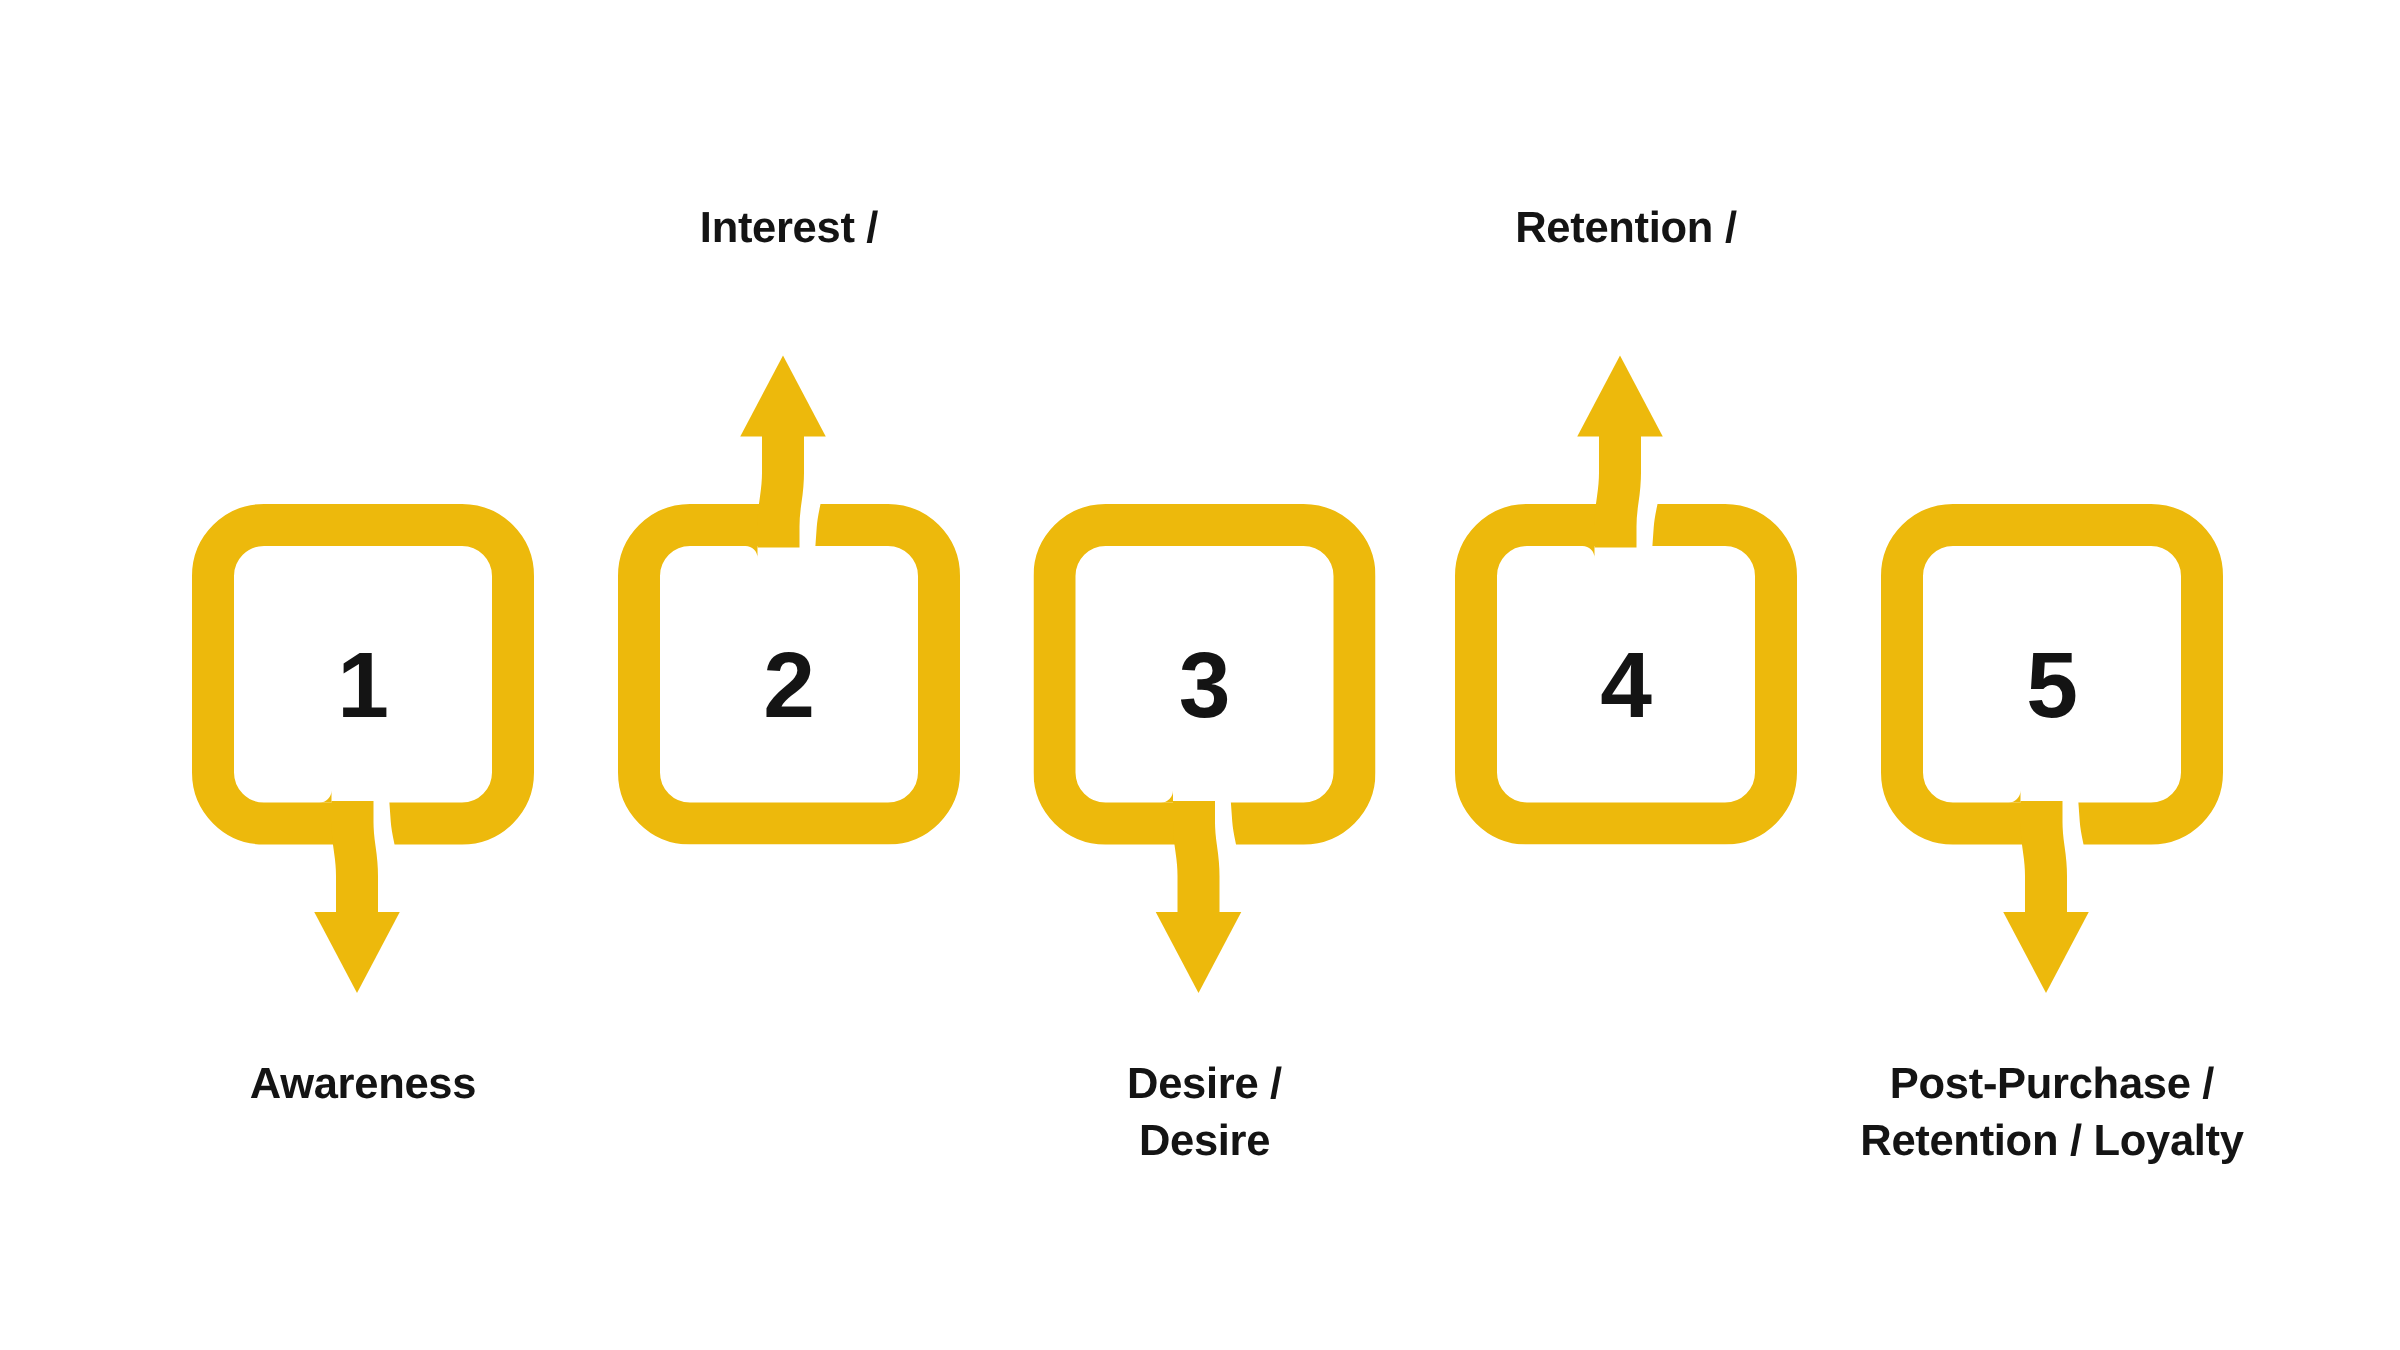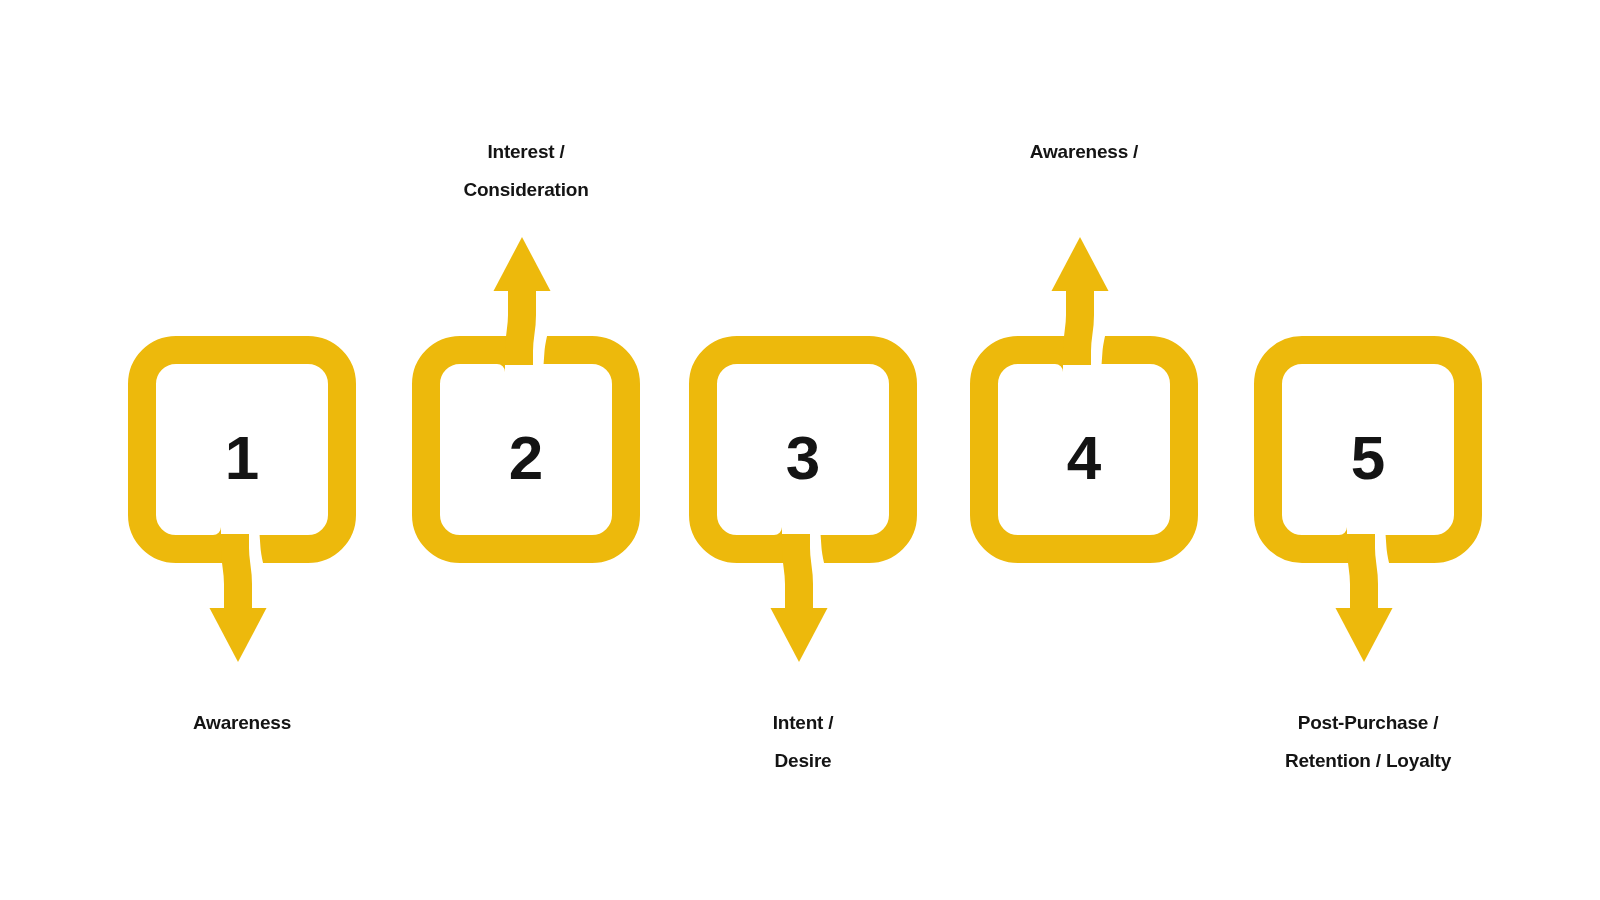--- a/index.html
+++ b/index.html
@@ -19,21 +19,21 @@
   .shape .head{fill:var(--accent);stroke:none;}
   .num{
     position:absolute;top:336px;left:0;width:228px;height:227px;
     display:flex;align-items:center;justify-content:center;
     box-sizing:border-box;padding-top:16px;
     font-size:62px;font-weight:700;color:var(--ink);
   }
   .label{
     position:absolute;left:50%;transform:translateX(-50%);
     width:480px;text-align:center;
-    font-size:19px;line-height:38px;font-weight:700;
+    font-size:29px;line-height:38px;font-weight:700;
     color:var(--ink);letter-spacing:-0.2px;
   }
   .label.above{top:133px;}
   .label.below{top:704px;}
 </style>
 </head>
 <body>
 
 <div class="canvas">
 
@@ -58,52 +58,51 @@
         <rect class="border" x="14" y="14" width="200" height="199" rx="34"></rect>
         <path class="casing" d="M 131 248 C 131 232 127 226 126 212 L 125 198"></path>
         <path class="stem" d="M 110 280 L 110 248 C 110 232 107 228 107 212 L 107 198"></path>
         <path class="fillet" d="M 93 191 A 8 8 0 0 1 85 199 L 93 199 Z"></path>
         <path class="head" d="M 81.5 272 L 138.5 272 L 110 326 Z"></path>
       </g>
     </svg>
     <div class="num">2</div>
     <div class="label above">
       <div>Interest /</div>
-      <div>Consideration</div>
     </div>
   </div>
 
   <div class="stage down" style="left:689px">
     <svg class="shape" width="228" height="330" viewBox="0 0 228 330">
       <rect class="border" x="14" y="14" width="200" height="199" rx="34"></rect>
       <path class="casing" d="M 131 248 C 131 232 127 226 126 212 L 125 198"></path>
       <path class="stem" d="M 110 280 L 110 248 C 110 232 107 228 107 212 L 107 198"></path>
       <path class="fillet" d="M 93 191 A 8 8 0 0 1 85 199 L 93 199 Z"></path>
       <path class="head" d="M 81.5 272 L 138.5 272 L 110 326 Z"></path>
     </svg>
     <div class="num">3</div>
     <div class="label below">
-      <div>Intent /</div>
+      <div>Desire /</div>
       <div>Desire</div>
     </div>
   </div>
 
   <div class="stage up" style="left:970px">
     <svg class="shape" width="228" height="330" viewBox="0 0 228 330">
       <g transform="translate(0,330) scale(1,-1)">
         <rect class="border" x="14" y="14" width="200" height="199" rx="34"></rect>
         <path class="casing" d="M 131 248 C 131 232 127 226 126 212 L 125 198"></path>
         <path class="stem" d="M 110 280 L 110 248 C 110 232 107 228 107 212 L 107 198"></path>
         <path class="fillet" d="M 93 191 A 8 8 0 0 1 85 199 L 93 199 Z"></path>
         <path class="head" d="M 81.5 272 L 138.5 272 L 110 326 Z"></path>
       </g>
     </svg>
     <div class="num">4</div>
     <div class="label above">
-      <div>Awareness /</div>
+      <div>Retention /</div>
     </div>
   </div>
 
   <div class="stage down" style="left:1254px">
     <svg class="shape" width="228" height="330" viewBox="0 0 228 330">
       <rect class="border" x="14" y="14" width="200" height="199" rx="34"></rect>
       <path class="casing" d="M 131 248 C 131 232 127 226 126 212 L 125 198"></path>
       <path class="stem" d="M 110 280 L 110 248 C 110 232 107 228 107 212 L 107 198"></path>
       <path class="fillet" d="M 93 191 A 8 8 0 0 1 85 199 L 93 199 Z"></path>
       <path class="head" d="M 81.5 272 L 138.5 272 L 110 326 Z"></path>

